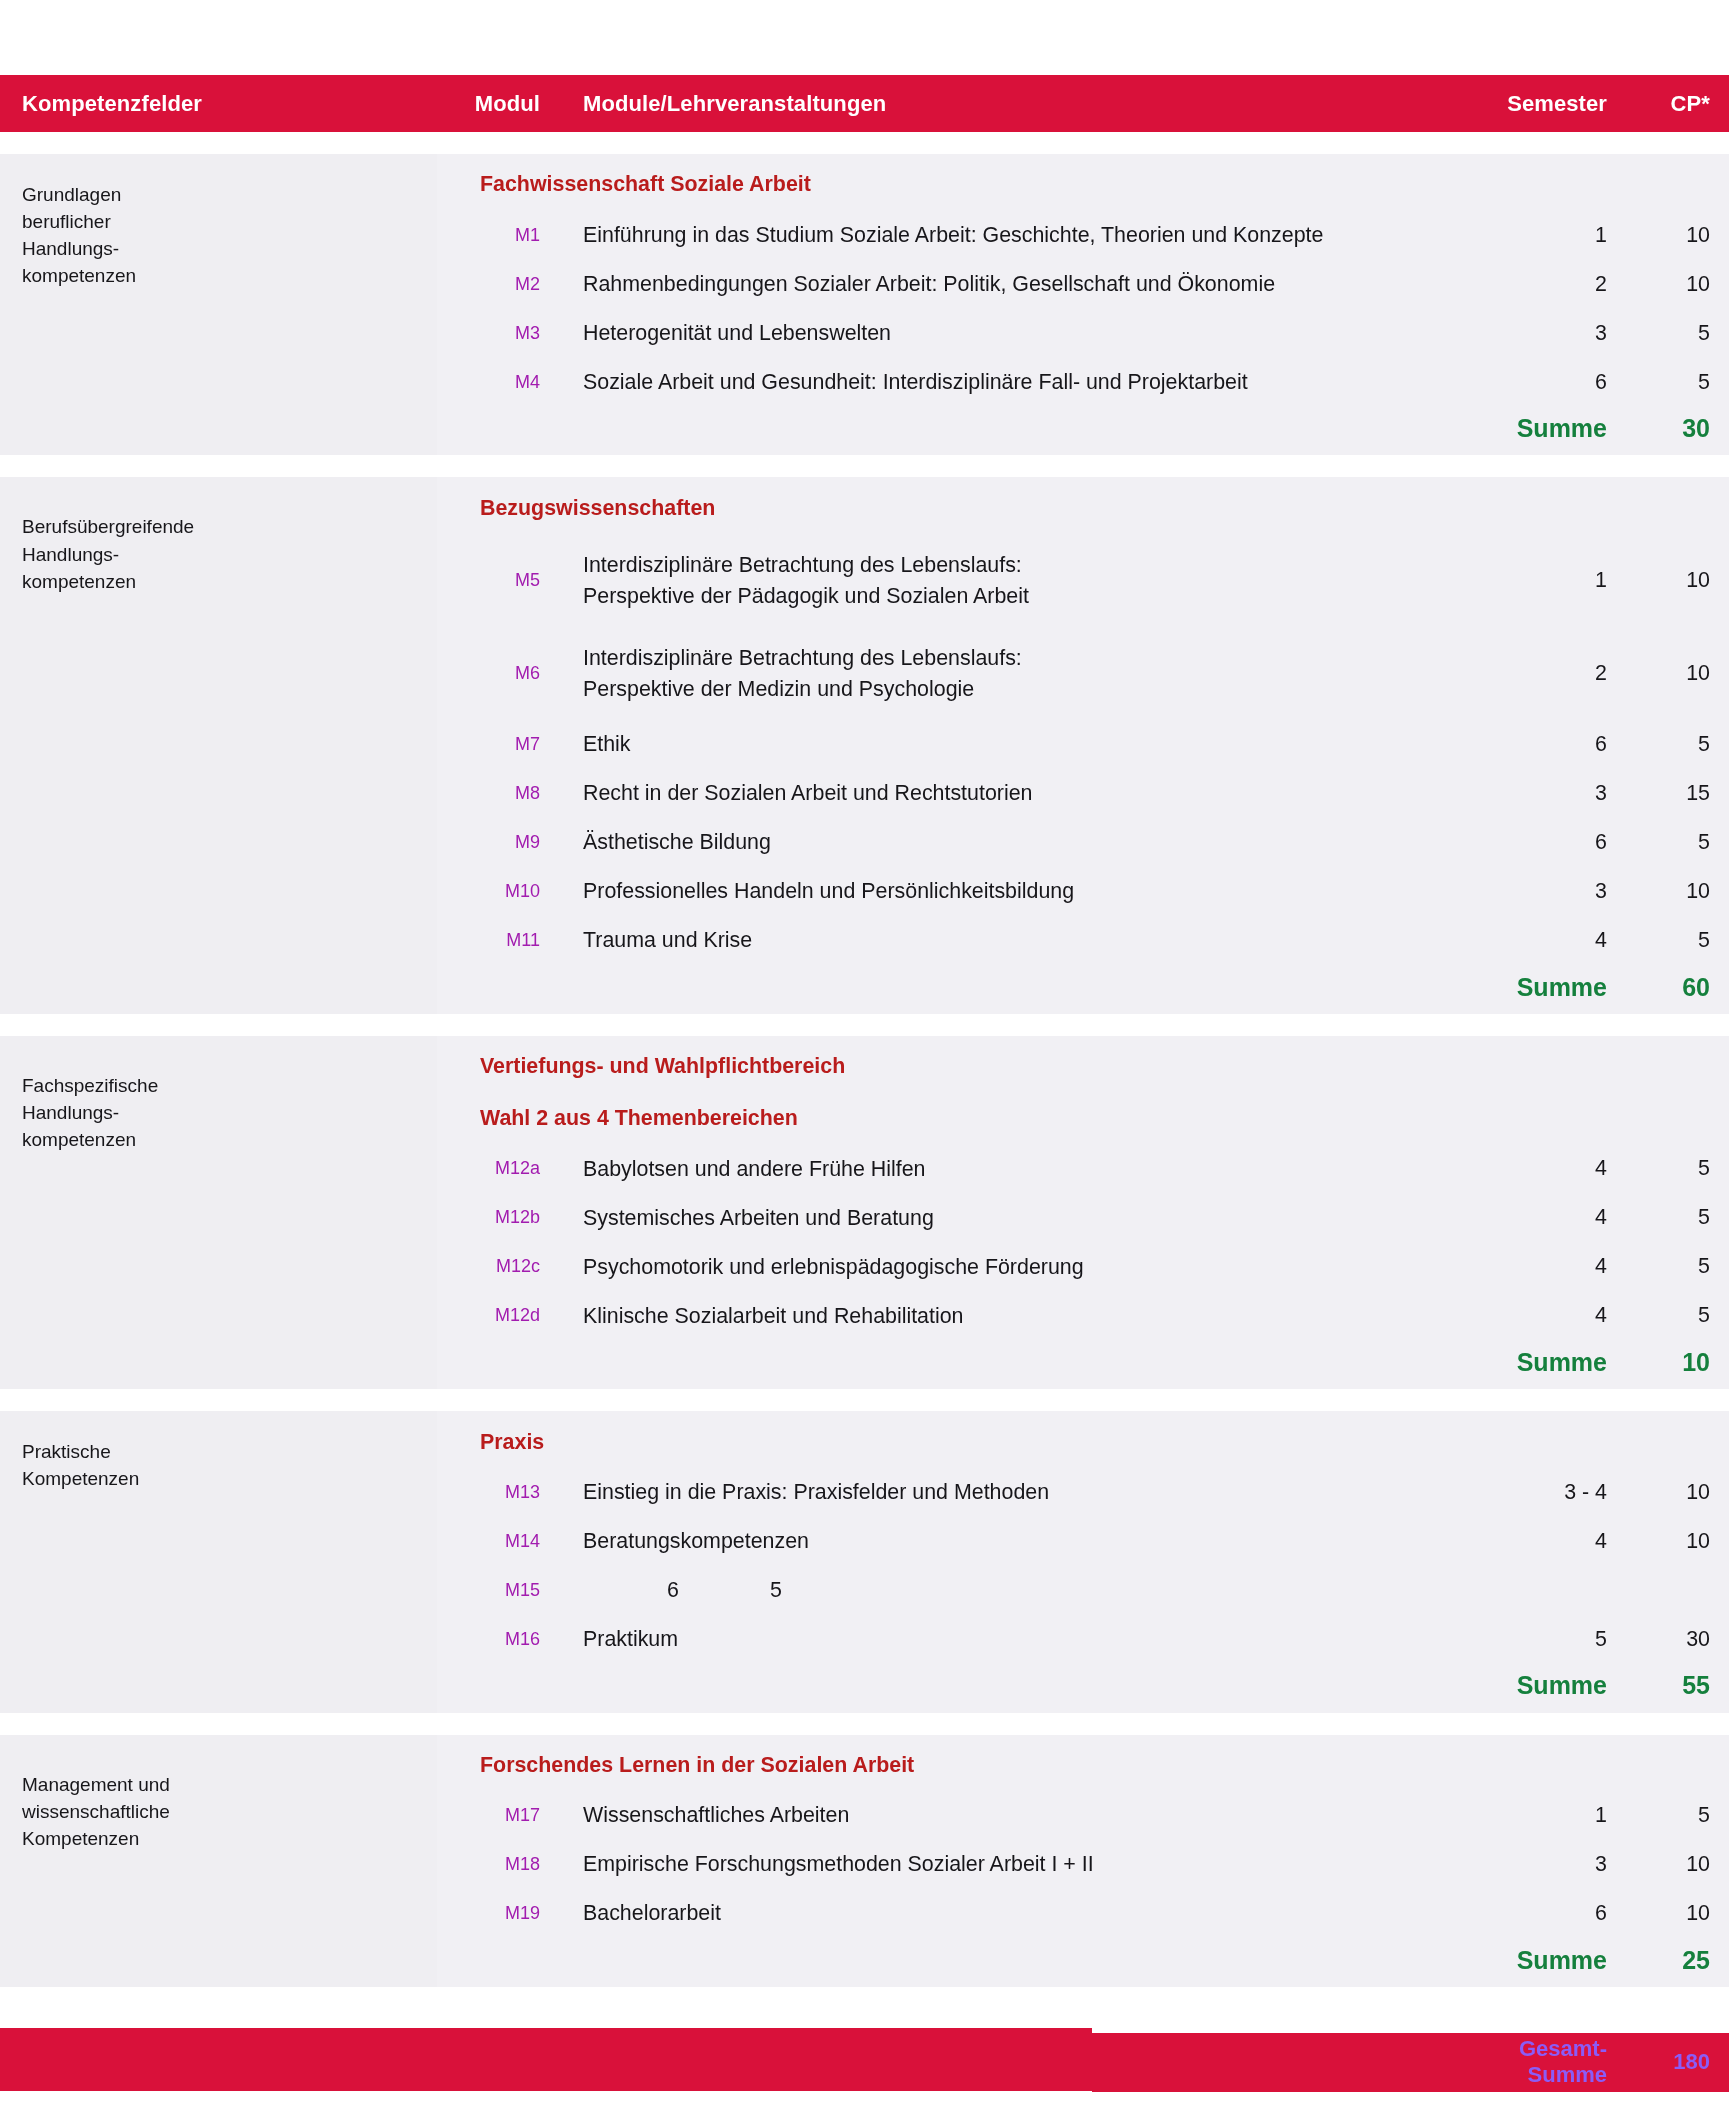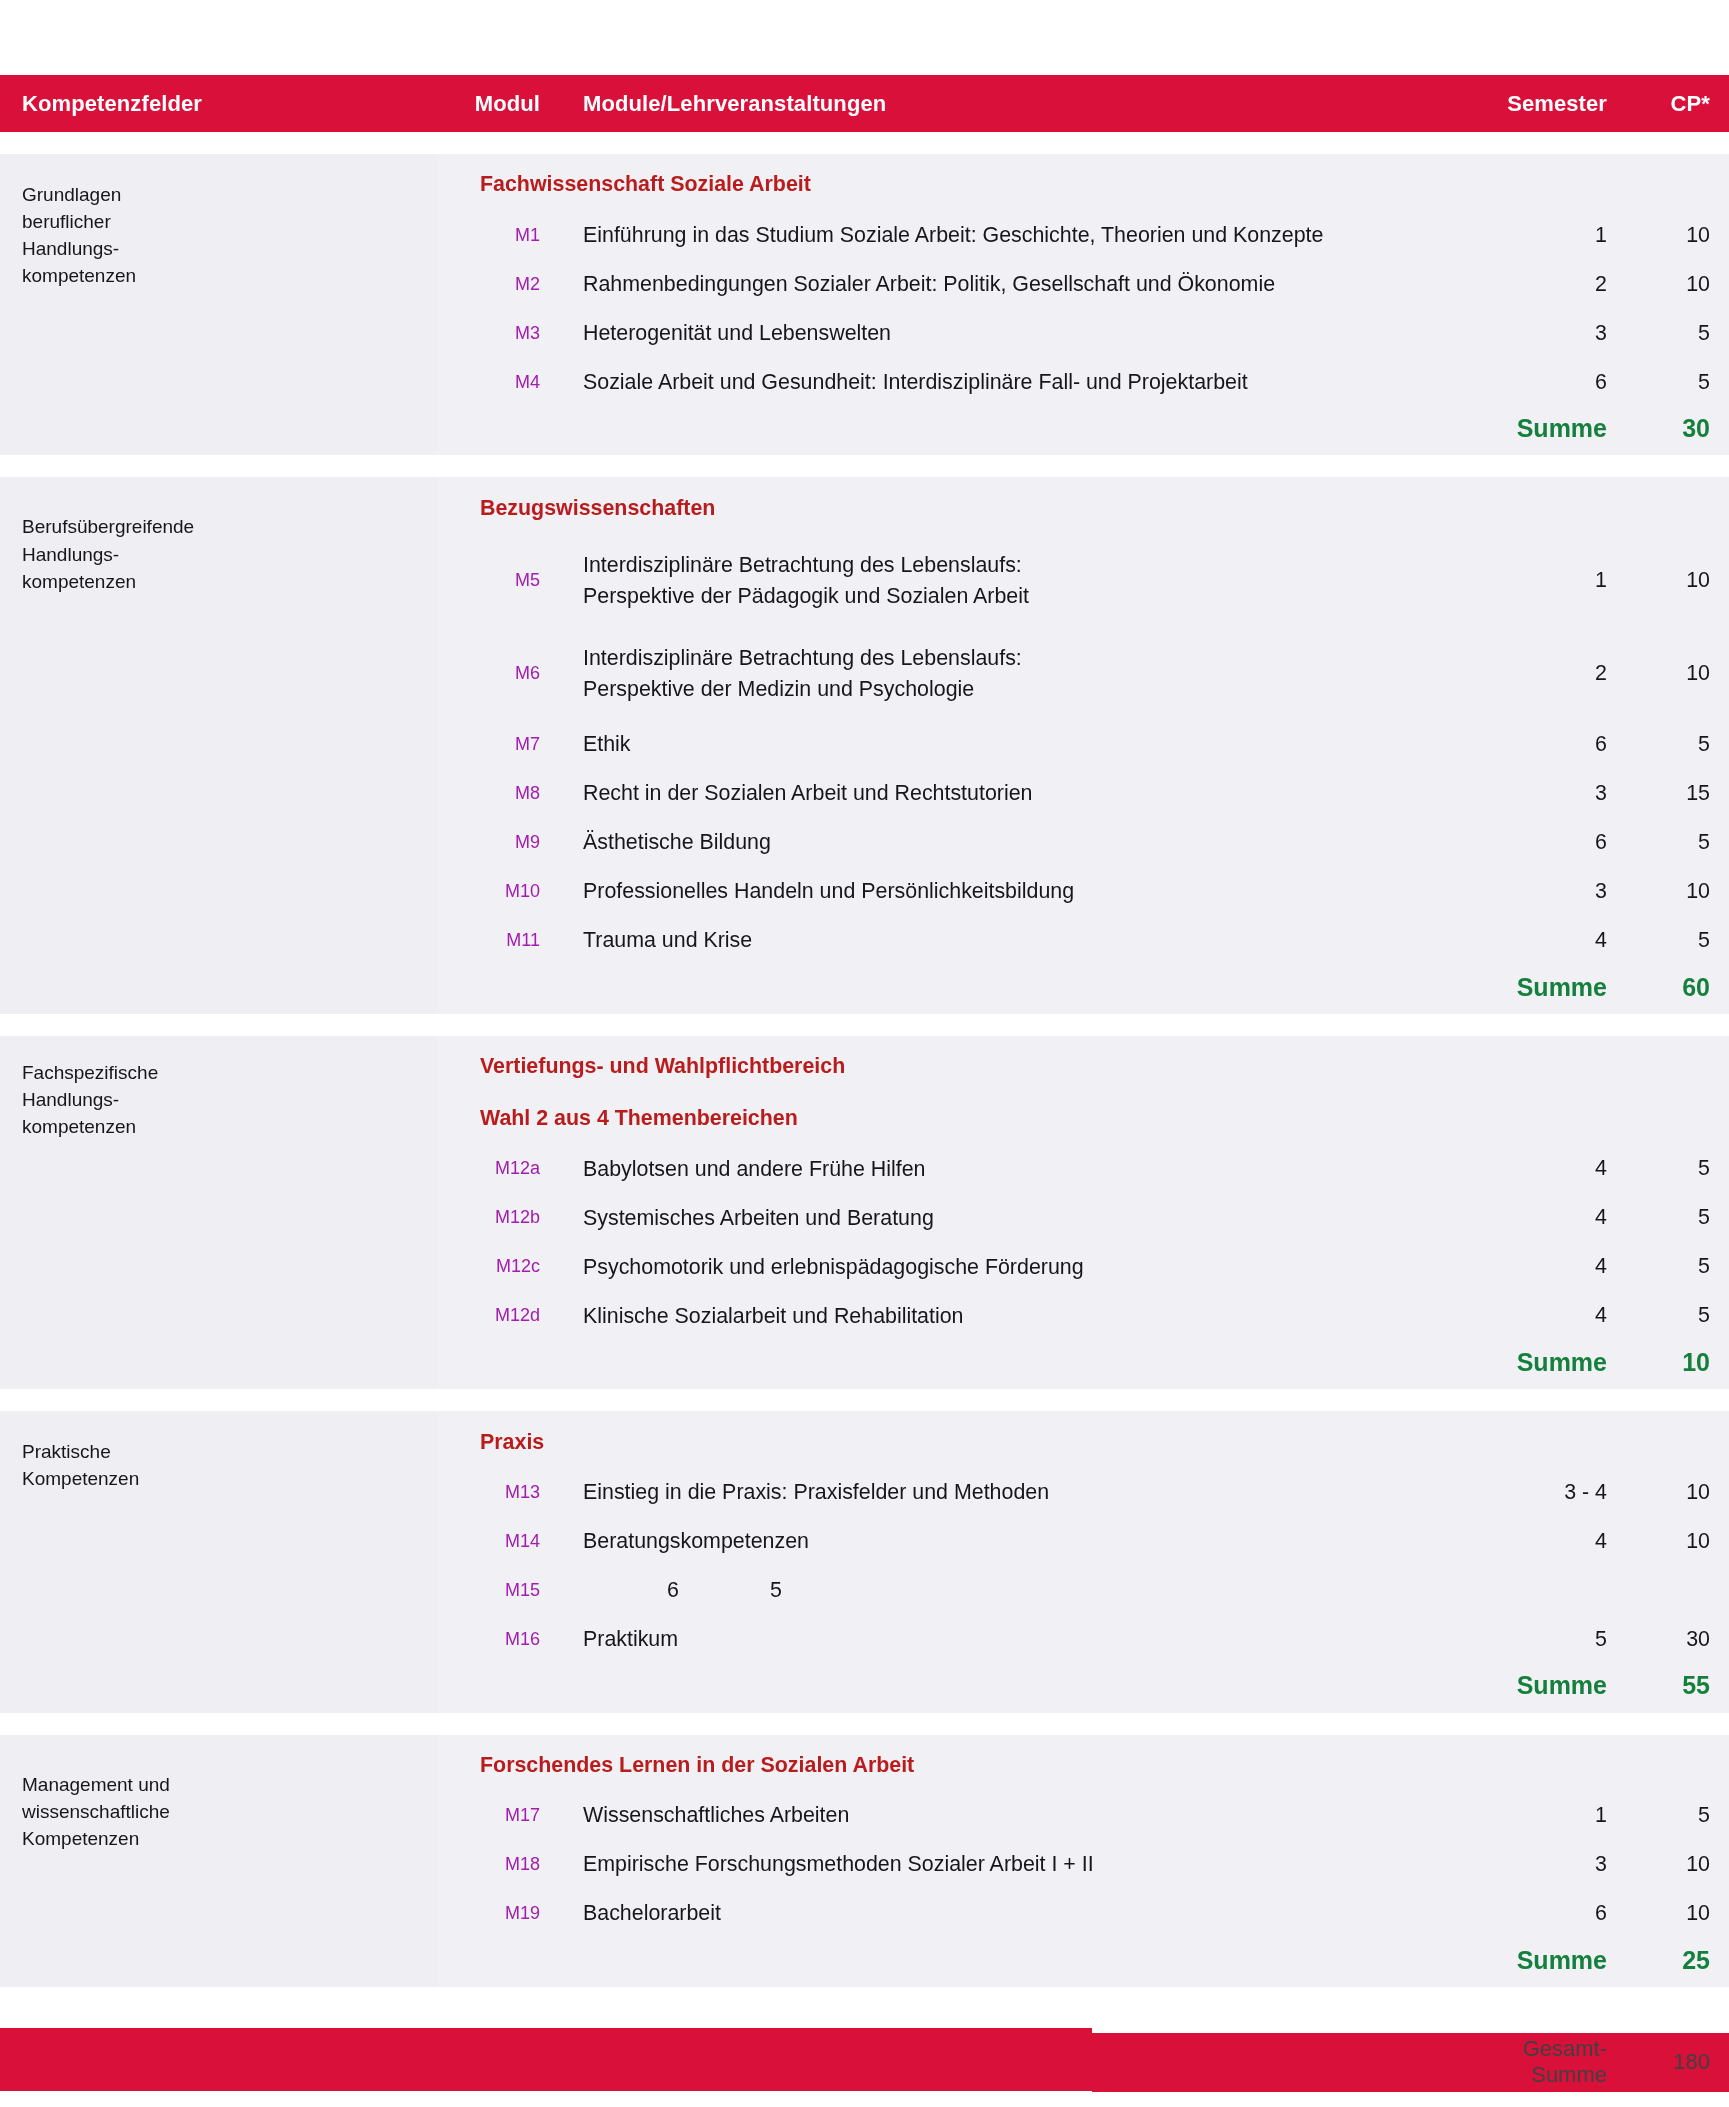--- a/index.html
+++ b/index.html
@@ -160,23 +160,23 @@
     left: 1092px; top: 24px;
     right: 0; height: 59px;
     background: #d9113a;
   }
   .total-content {
     position: absolute;
     left: 0; right: 0; top: 24px;
     height: 59px;
     display: flex;
     align-items: center;
-    color: #404040;
+    color: #8b5cf6;
     font-size: 22px;
-    font-weight: 400;
+    font-weight: 700;
     z-index: 3;
   }
   .total-content .t-spacer { flex: 1 1 auto; }
   .total-content .t-label {
     width: 139px; flex: 0 0 139px; text-align: right; box-sizing: border-box;
   }
   .total-content .t-value {
     width: 123px; flex: 0 0 123px; text-align: right; padding-right: 20px; box-sizing: border-box;
   }
 </style>
@@ -299,21 +299,21 @@
           <div class="cp">5</div>
         </div>
         <div class="sum-row">
           <div class="sum-spacer"></div>
           <div class="sum-label">Summe</div>
           <div class="sum-value">60</div>
         </div>
       </div>
       <div class="gap"></div>
       <div class="section">
-        <div class="competence" style="top: 23px;">Fachspezifische<br>Handlungs-<br>kompetenzen</div>
+        <div class="competence" style="top: 36px;">Fachspezifische<br>Handlungs-<br>kompetenzen</div>
         <div class="row grouphead">
           <div class="module-spacer"></div>
           <div class="lv-title group-heading">Vertiefungs- und Wahlpflichtbereich</div>
           <div class="semester"></div>
           <div class="cp"></div>
         </div>
         <div class="row grouphead">
           <div class="module-spacer"></div>
           <div class="lv-title group-heading">Wahl 2 aus 4 Themenbereichen</div>
           <div class="semester"></div>

